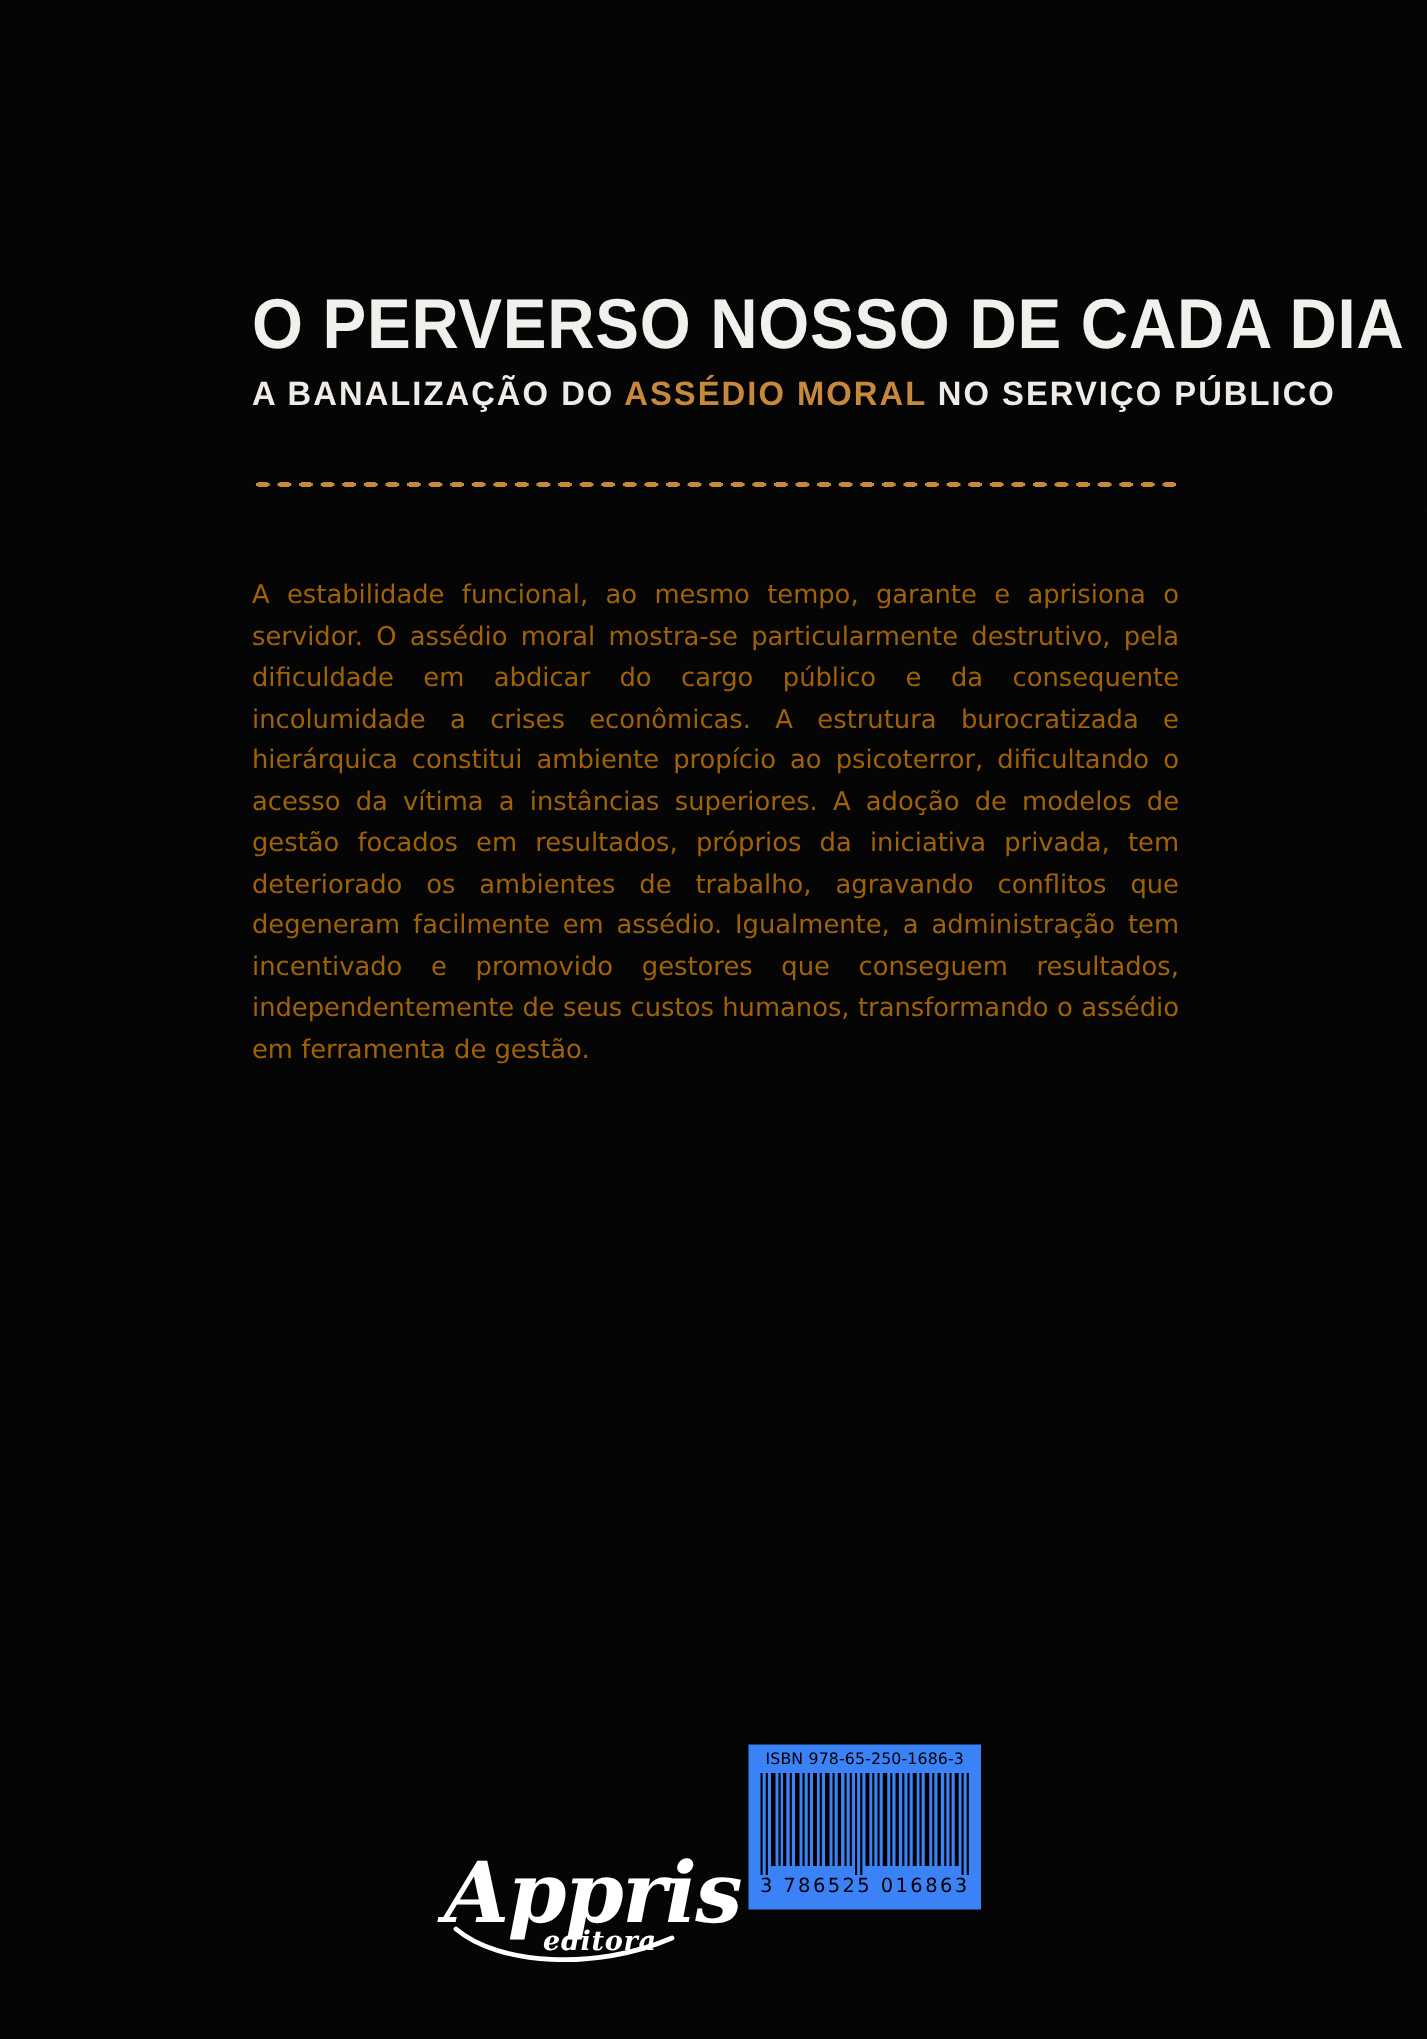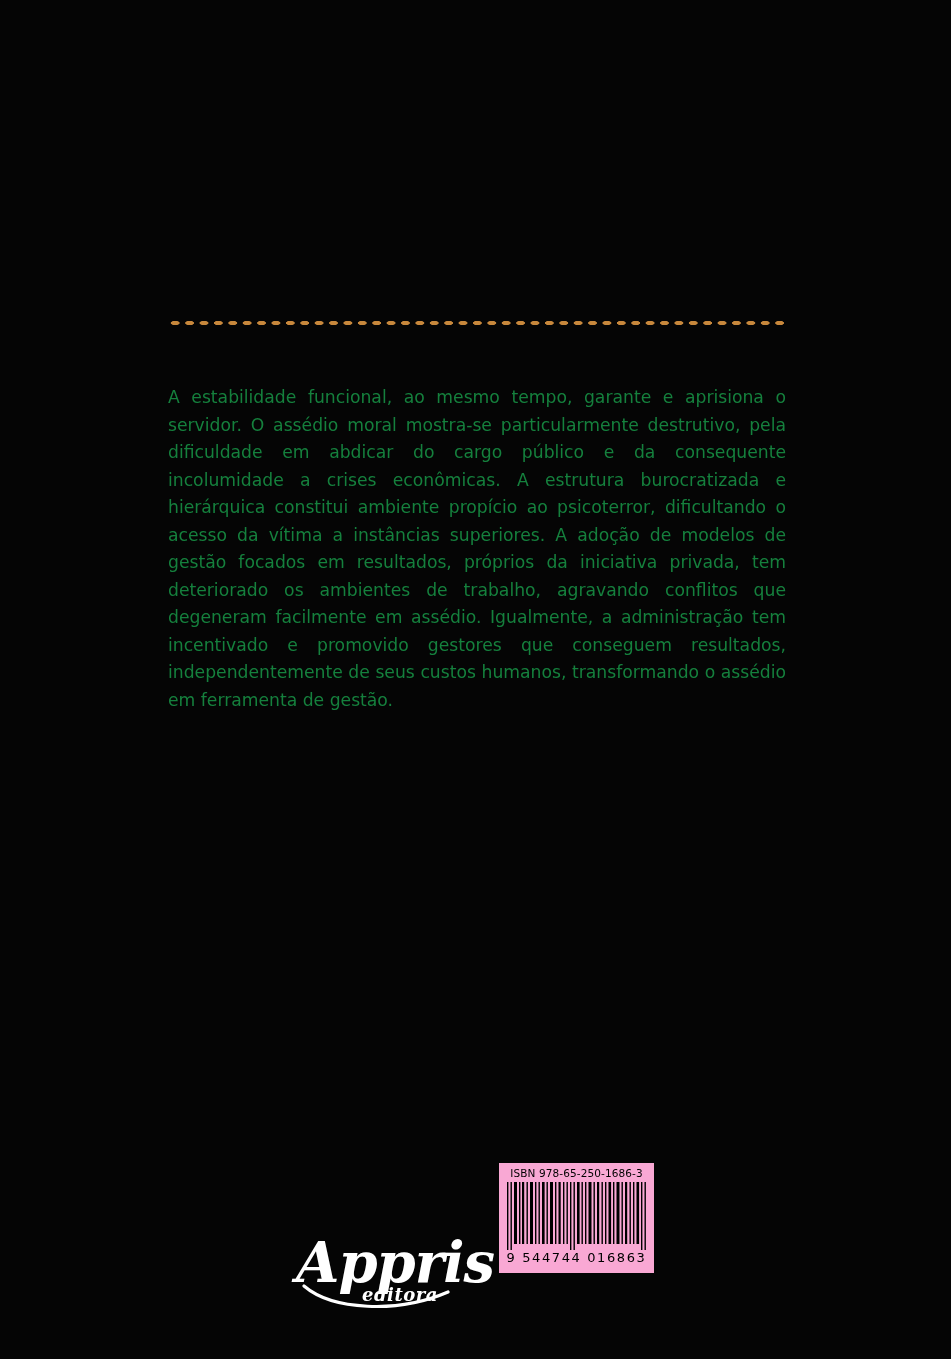--- a/index.html
+++ b/index.html
@@ -66,21 +66,21 @@
     background-repeat: repeat-x;
     background-position: left center;
   }
 
   
   .blurb {
     position: absolute;
     left: 168px;
     top: 367px;
     width: 618px;
-    color: #15803d;
+    color: #a16207;
     font-family: "DejaVu Sans", sans-serif;
     font-size: 17.2px;
     line-height: 1.60;
     text-align: justify;
     text-justify: inter-word;
     hyphens: manual;
   }
 
   
   .logo {
@@ -123,21 +123,21 @@
     height: 34px;
   }
 
   
   .barcode-box {
     position: absolute;
     left: 499px;
     top: 1163px;
     width: 155px;
     height: 110px;
-    background: #f9a8d4;
+    background: #3b82f6;
     padding: 4px 6px 2px 6px;
     box-sizing: border-box;
   }
   .isbn-text {
     font-family: "DejaVu Sans", sans-serif;
     font-size: 10.5px;
     color: #000000;
     text-align: center;
     letter-spacing: 0.1px;
     line-height: 1.2;
@@ -156,20 +156,24 @@
     text-align: center;
     line-height: 1.1;
     margin-top: 1px;
   }
 </style>
 </head>
 <body>
 
 <div class="cover">
 
+  <div class="title-block">
+    <h1 class="main-title">O PERVERSO NOSSO DE CADA DIA</h1>
+    <div class="subtitle"><span>A BANALIZAÇÃO DO </span><span class="hl">ASSÉDIO MORAL</span><span> NO SERVIÇO PÚBLICO</span></div>
+  </div>
 
   <div class="dotted-rule"></div>
 
   <p class="blurb">A estabilidade funcional, ao mesmo tempo, garante e aprisiona o servidor. O assédio moral mostra-se particularmente destrutivo, pela dificuldade em abdicar do cargo público e da consequente incolumidade a crises econômicas. A estrutura burocratizada e hierárquica constitui ambiente propício ao psicoterror, dificultando o acesso da vítima a instâncias superiores. A adoção de modelos de gestão focados em resultados, próprios da iniciativa privada, tem deteriorado os ambientes de trabalho, agravando conflitos que degeneram facilmente em assédio. Igualmente, a administração tem incentivado e promovido gestores que conseguem resultados, independentemente de seus custos humanos, transformando o assédio em ferramenta de gestão.</p>
 
   <div class="logo">
     <div class="logo-word">Appris</div>
     <svg class="logo-swash" viewBox="0 0 150 34" aria-hidden="true">
       <path d="M2 6 C 30 30, 95 34, 146 12" stroke="#ffffff" stroke-width="3.2" fill="none" stroke-linecap="round"></path>
     </svg>
@@ -211,16 +215,16 @@
         <rect x="111.5" y="0" width="3" height="62"></rect>
         <rect x="116.5" y="0" width="1.4" height="62"></rect>
         <rect x="120" y="0" width="2.2" height="62"></rect>
         <rect x="124.5" y="0" width="1.4" height="62"></rect>
         <rect x="128" y="0" width="1.4" height="62"></rect>
         <rect x="131.5" y="0" width="2.6" height="62"></rect>
         <rect x="136" y="0" width="1.4" height="68"></rect>
         <rect x="139.5" y="0" width="1.4" height="68"></rect>
       </g>
     </svg>
-    <div class="barcode-digits">9 544744 016863</div>
+    <div class="barcode-digits">3 786525 016863</div>
   </div>
 
 </div>
 
 </body></html>

